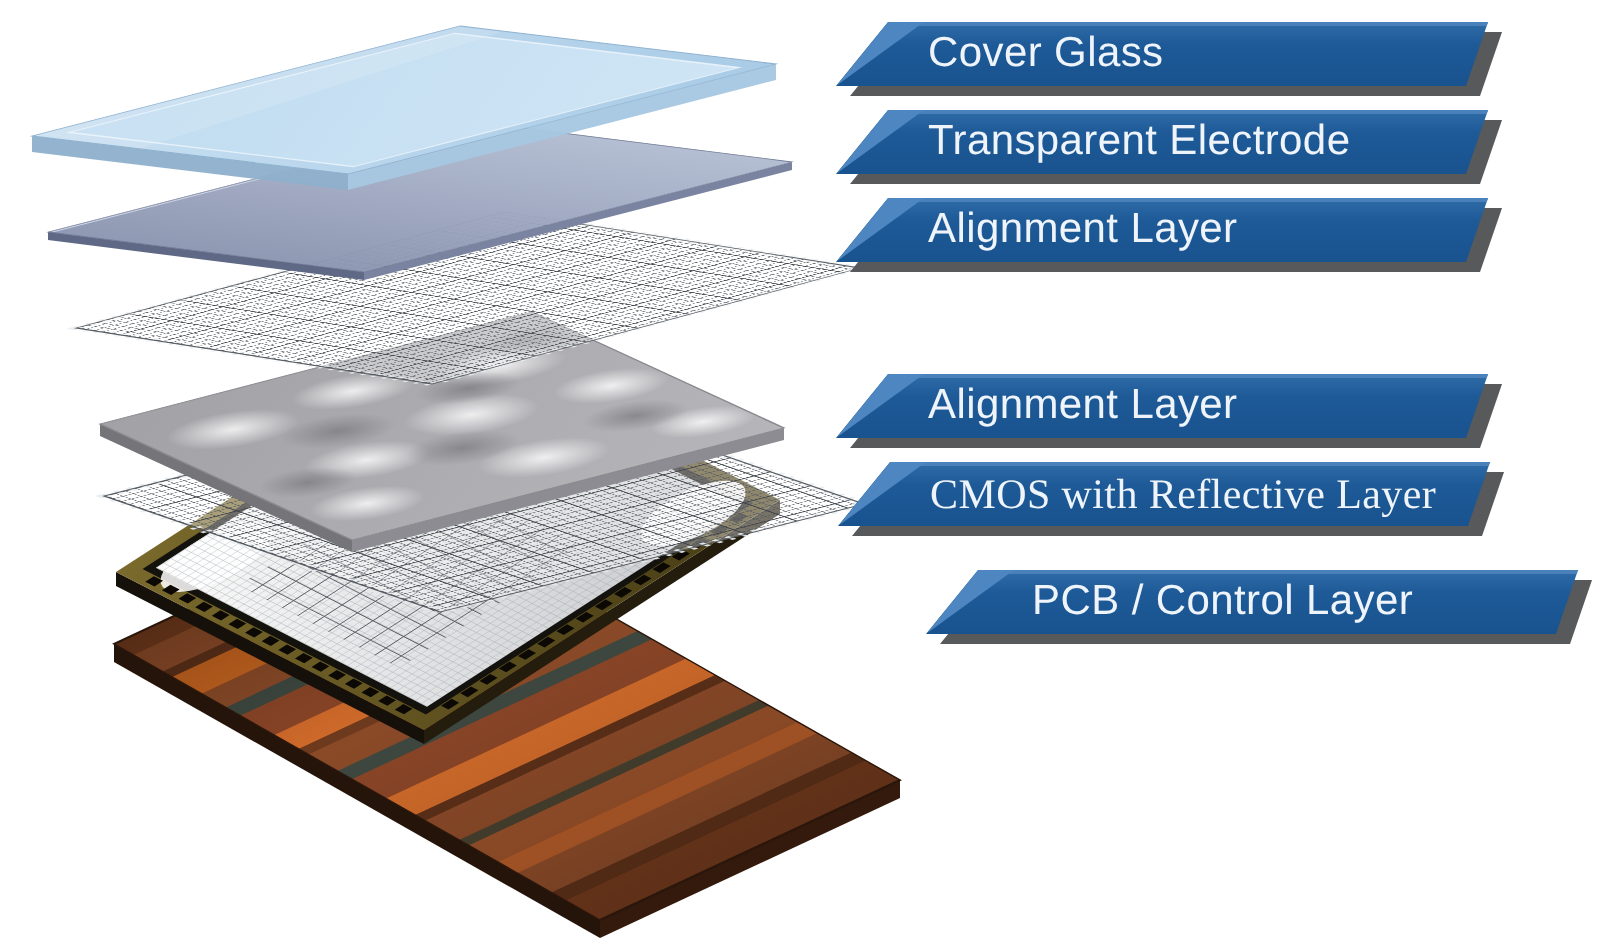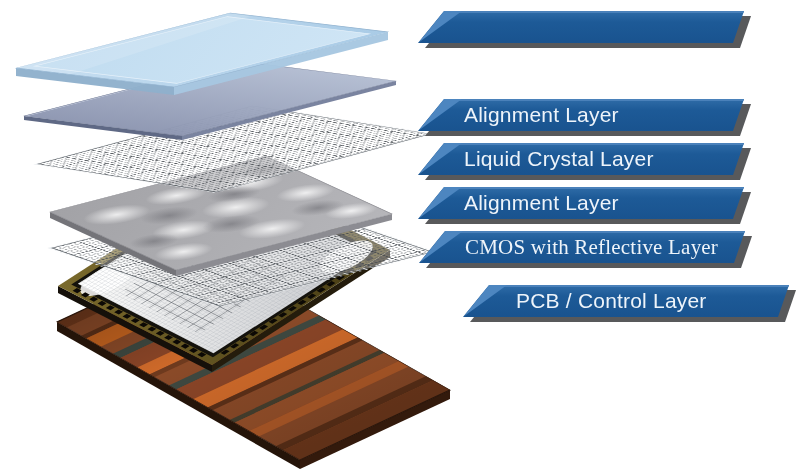--- a/index.html
+++ b/index.html
@@ -203,38 +203,39 @@
         <rect width="100" height="100" fill="none" stroke="#8fb2d0" stroke-width="0.7"></rect>
       </g>
     </g>
   </svg>
 
   <div class="banner" style="left:418px;top:11px;">
     <div class="banner-shadow"></div>
     <div class="banner-face">
       <div class="banner-fold"></div>
     </div>
-  </div>
-
+    <div class="banner-label">Cover Glass</div>
+  </div>
+
+  <div class="banner" style="left:418px;top:55px;">
+    <div class="banner-shadow"></div>
+    <div class="banner-face">
+      <div class="banner-fold"></div>
+    </div>
+    <div class="banner-label">Transparent Electrode</div>
+  </div>
 
   <div class="banner" style="left:418px;top:99px;">
     <div class="banner-shadow"></div>
     <div class="banner-face">
       <div class="banner-fold"></div>
     </div>
     <div class="banner-label">Alignment Layer</div>
   </div>
 
-  <div class="banner" style="left:418px;top:143px;">
-    <div class="banner-shadow"></div>
-    <div class="banner-face">
-      <div class="banner-fold"></div>
-    </div>
-    <div class="banner-label">Liquid Crystal Layer</div>
-  </div>
 
   <div class="banner" style="left:418px;top:187px;">
     <div class="banner-shadow"></div>
     <div class="banner-face">
       <div class="banner-fold"></div>
     </div>
     <div class="banner-label">Alignment Layer</div>
   </div>
 
   <div class="banner" style="left:419px;top:231px;font-family:Liberation Serif, serif;">

